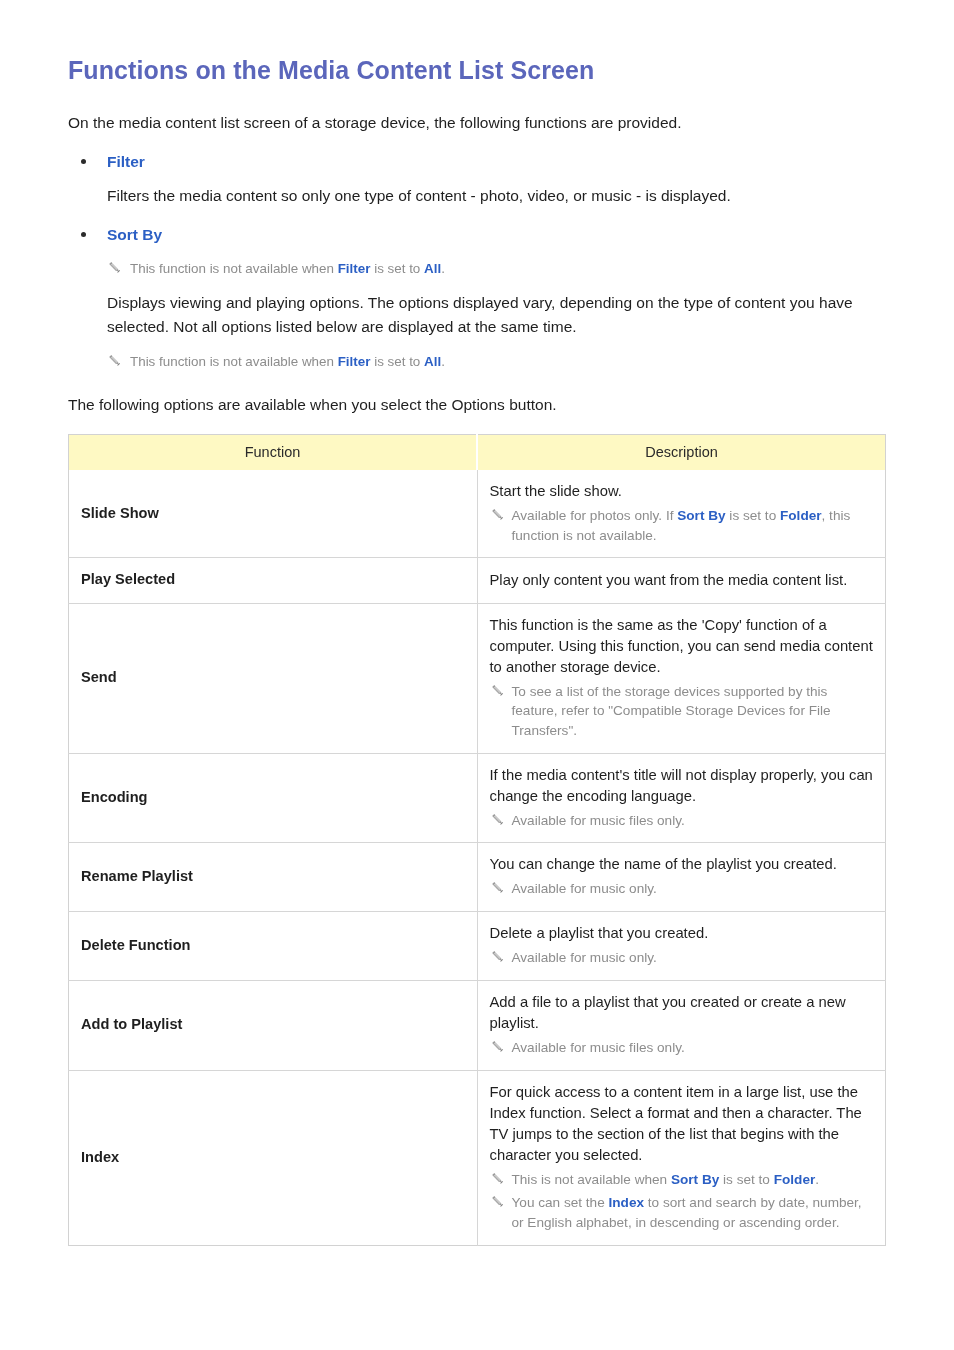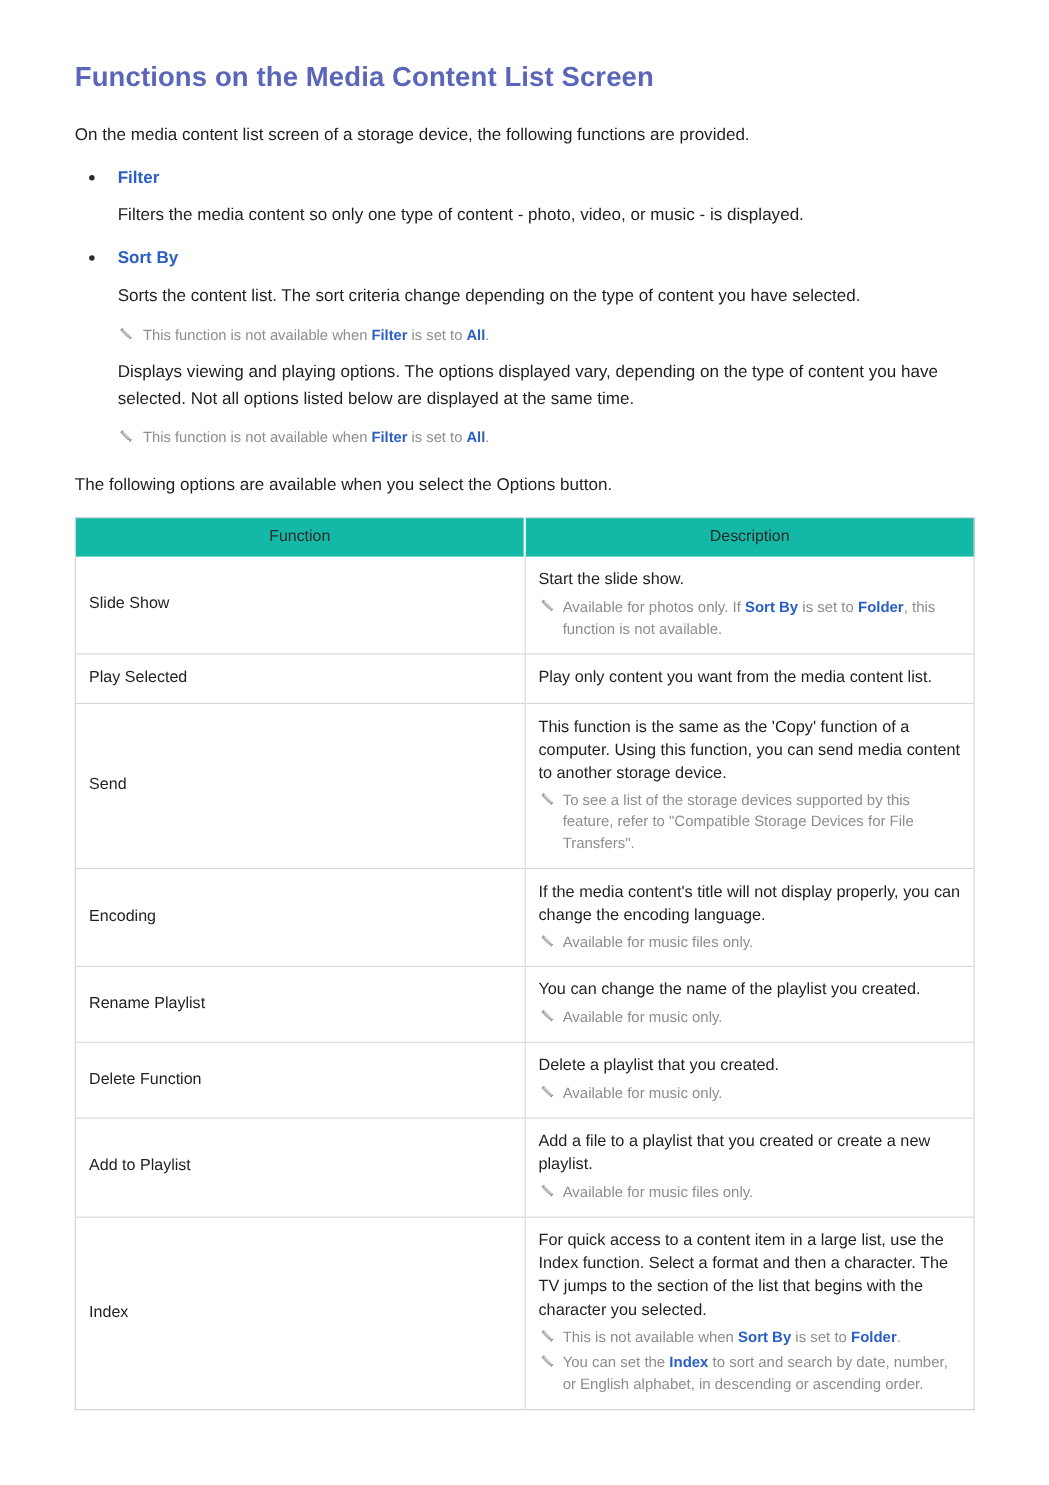--- a/index.html
+++ b/index.html
@@ -109,21 +109,21 @@
   }
 
   
   table.opt-table {
     border-collapse: collapse;
     width: 818px;
     table-layout: fixed;
     border: 1px solid #d2d2d2;
   }
   table.opt-table th {
-    background: #14b8a6;
+    background: #fef9c3;
     color: #2a2a2a;
     font-size: 14.5px;
     font-weight: normal;
     text-align: center;
     padding: 9px 6px 10px 6px;
     border: none;
     border-right: 2px solid #ffffff;
   }
   table.opt-table th:last-child { border-right: none; }
   table.opt-table td {
@@ -137,21 +137,21 @@
     margin-left: 40px;
   }
   table.opt-table td:last-child { border-right: none; }
   table.opt-table tr:first-child td { border-top: none; }
 
   td.fn-cell {
     width: 164px;
     text-align: left;
     padding-left: 12px;
     color: #2b5fc4;
-    font-weight: normal;
+    font-weight: bold;
     font-size: 14.8px;
   }
   td.desc-cell { padding-left: 12px; }
   td.desc-cell .desc-main {
     margin: 0;
     font-size: 14.8px;
     line-height: 1.42;
     color: #1f1f1f;
   }
   td.desc-cell .note {
@@ -169,21 +169,20 @@
   <div class="content">
 
     <h1 class="page-title">Functions on the Media Content List Screen</h1>
 
     <p class="intro">On the media content list screen of a storage device, the following functions are provided.</p>
 
     <div id="sections-host">
         <div class="bullet-row"><span class="dot"></span><span class="bullet-label">Filter</span></div>
         <p class="bullet-body">Filters the media content so only one type of content - photo, video, or music - is displayed.</p>
         <div class="bullet-row"><span class="dot"></span><span class="bullet-label">Sort By</span></div>
-        <p class="bullet-body">Sorts the content list. The sort criteria change depending on the type of content you have selected.</p>
         <div class="note outer"><span class="pencil-icon">
             <svg width="15" height="15" viewBox="0 0 16 16" aria-hidden="true">
               <g transform="rotate(-45 8 8)">
                 <rect x="6.6" y="1.4" width="3.1" height="1.9" fill="#9a9a9a"></rect>
                 <rect x="6.6" y="3.3" width="3.1" height="8.1" fill="#c9c9c9"></rect>
                 <rect x="6.6" y="3.3" width="1.2" height="8.1" fill="#a8a8a8"></rect>
                 <polygon points="6.6,11.4 9.7,11.4 8.15,14.3" fill="#9a9a9a"></polygon>
                 <rect x="6.6" y="13.6" width="3.1" height="0.9" fill="#6f6f6f"></rect>
               </g>
             </svg>

